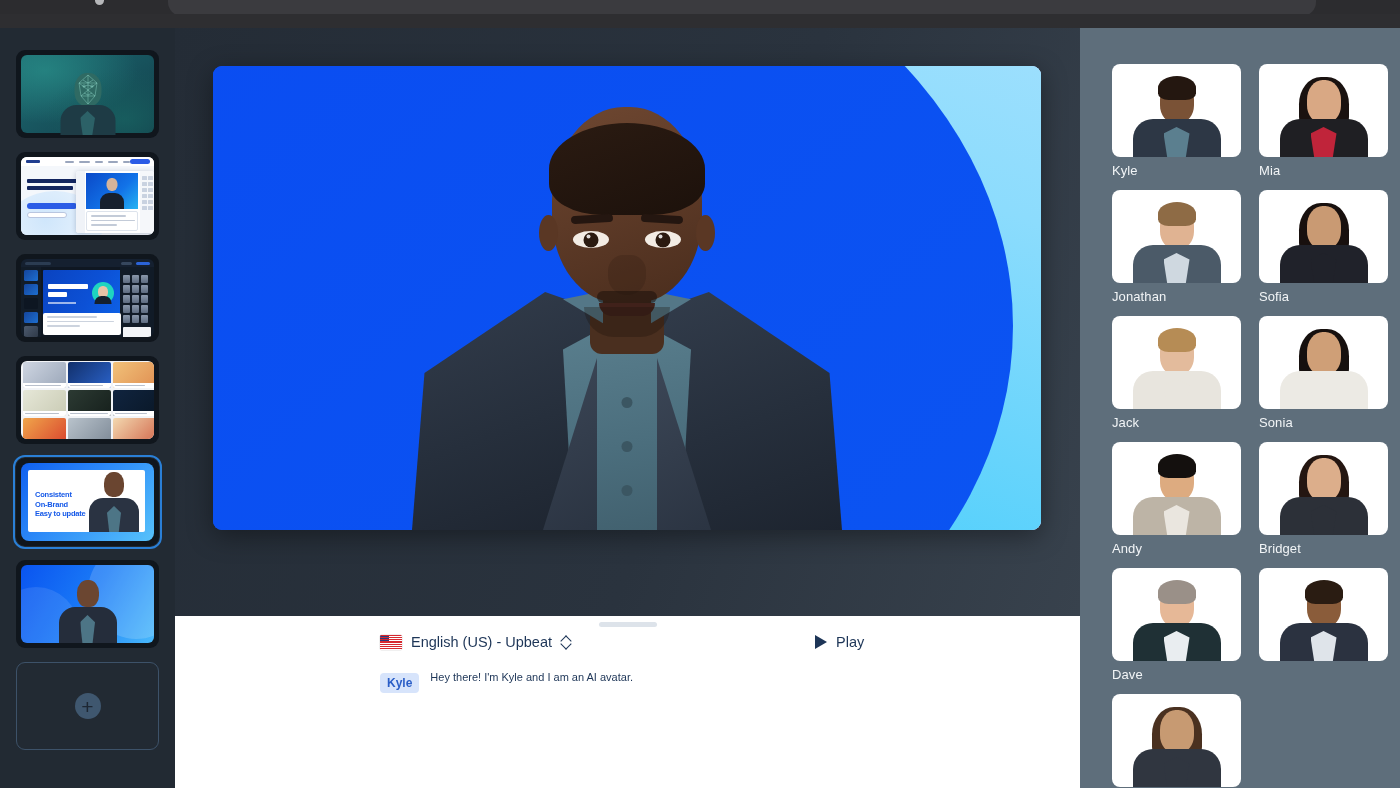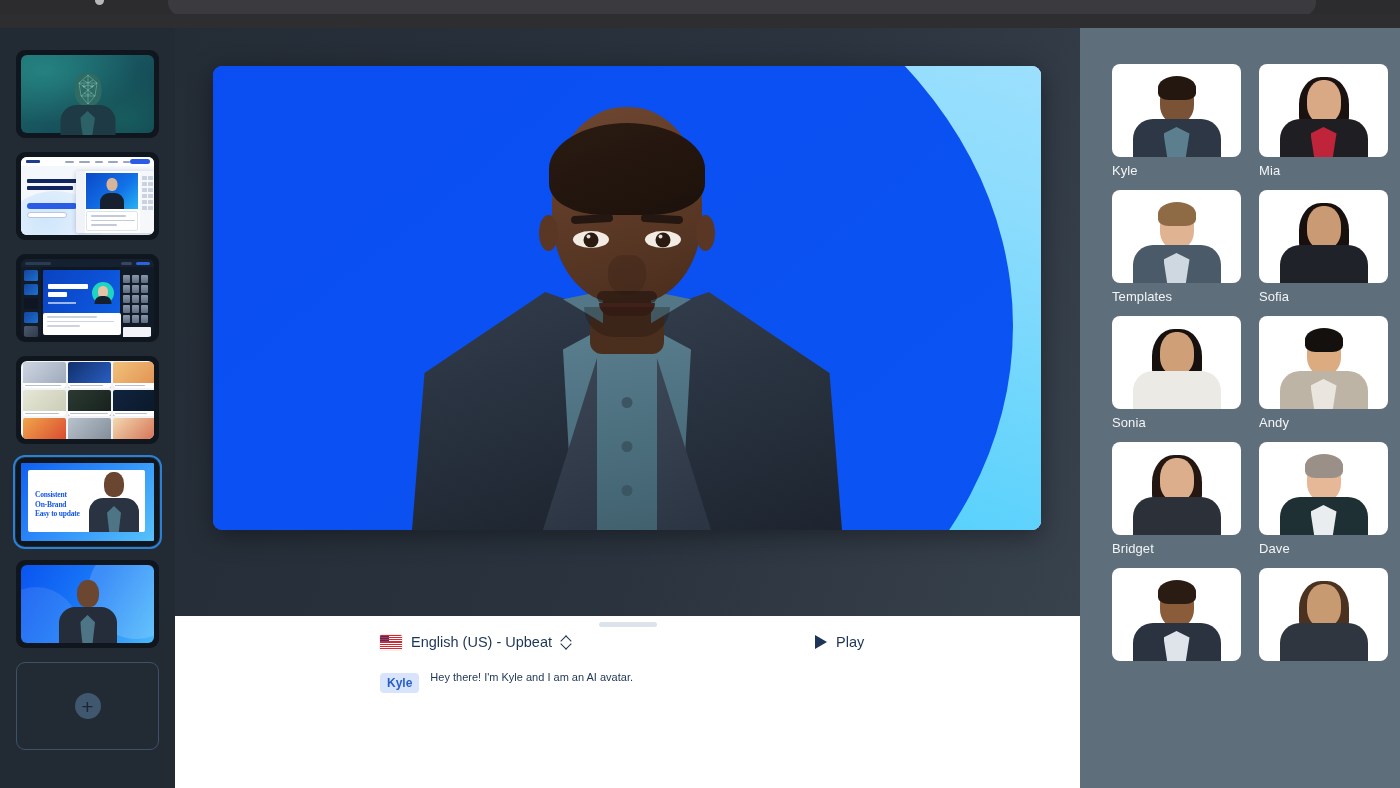--- a/index.html
+++ b/index.html
@@ -152,23 +152,22 @@
   .s3-script i { display: block; height: 1.5px; background: #ccd3de; margin: 3px 4px; border-radius: 1px; }
 
   
   .s4-bg { position: absolute; inset: 5px; border-radius: 6px; background: #f2f4f7; overflow: hidden; }
   .s4-card { position: absolute; width: 43px; height: 26px; border-radius: 2px; overflow: hidden; background: #dfe3ea; }
   .s4-card .cap { position: absolute; left: 0; bottom: 0; width: 100%; height: 5px; background: #fff; }
   .s4-card .cap i { display: block; height: 1.5px; background: #b9c0cc; margin: 1.8px 2px; border-radius: 1px; }
 
   
   .s5-bg {
-    position: absolute; inset: 5px; border-radius: 1px; overflow: hidden;
+    position: absolute; inset: 5px; border-radius: 8px; overflow: hidden;
     background: linear-gradient(135deg, #1060f0 0%, #2e8cf8 45%, #56c2fb 100%);
-    font-family: Liberation Serif, serif;
   }
   .s5-card { position: absolute; left: 7px; top: 7px; right: 9px; bottom: 9px; background: #fff; border-radius: 2px; overflow: hidden; }
   .s5-text { position: absolute; left: 7px; top: 20px; font-size: 7.5px; line-height: 9.5px; font-weight: 700; color: #1458e8; letter-spacing: -.2px; }
   .s5-person { position: absolute; right: 3px; bottom: 0; width: 56px; height: 64px; }
   .s5-head { position: absolute; left: 50%; top: 4px; transform: translateX(-50%); width: 20px; height: 25px; border-radius: 46% 46% 42% 42%; background: #6a4530; }
   .s5-torso { position: absolute; left: 50%; bottom: 0; transform: translateX(-50%); width: 50px; height: 34px; border-radius: 14px 14px 0 0; background: #2a3342; }
   .s5-shirt { position: absolute; left: 50%; bottom: 0; transform: translateX(-50%); width: 14px; height: 26px; background: #4d7586; clip-path: polygon(50% 0,100% 26%,84% 100%,16% 100%,0 26%); }
 
   
   .s6-bg {
@@ -696,33 +695,42 @@
           </div>
           <div class="avatar-label">Mia</div>
         </div>
         <div class="avatar-cell">
           <div class="avatar-thumb">
             <div class="av-head" style="background: rgb(224, 179, 146);"></div>
             <div class="av-hair" style="background: rgb(142, 107, 69);"></div>
             <div class="av-torso" style="background: rgb(75, 90, 104);"></div>
             <div class="av-shirt" style="background: rgb(207, 216, 224);"></div>
           </div>
-          <div class="avatar-label">Templates</div>
+          <div class="avatar-label">Jonathan</div>
         </div>
         <div class="avatar-cell">
           <div class="avatar-thumb">
             <div class="av-hair-long" style="background: rgb(24, 16, 14);"></div>
             <div class="av-head" style="background: rgb(201, 154, 115);"></div>
             <div class="av-torso" style="background: rgb(32, 34, 42);"></div>
             <div class="av-shirt" style="background: rgb(32, 34, 42);"></div>
           </div>
           <div class="avatar-label">Sofia</div>
         </div>
         <div class="avatar-cell">
           <div class="avatar-thumb">
+            <div class="av-head" style="background: rgb(227, 187, 156);"></div>
+            <div class="av-hair" style="background: rgb(182, 140, 85);"></div>
+            <div class="av-torso" style="background: rgb(232, 229, 222);"></div>
+            <div class="av-shirt" style="background: rgb(232, 229, 222);"></div>
+          </div>
+          <div class="avatar-label">Jack</div>
+        </div>
+        <div class="avatar-cell">
+          <div class="avatar-thumb">
             <div class="av-hair-long" style="background: rgb(22, 16, 14);"></div>
             <div class="av-head" style="background: rgb(207, 159, 119);"></div>
             <div class="av-torso" style="background: rgb(236, 234, 228);"></div>
             <div class="av-shirt" style="background: rgb(236, 234, 228);"></div>
           </div>
           <div class="avatar-label">Sonia</div>
         </div>
         <div class="avatar-cell">
           <div class="avatar-thumb">
             <div class="av-head" style="background: rgb(221, 171, 128);"></div>

